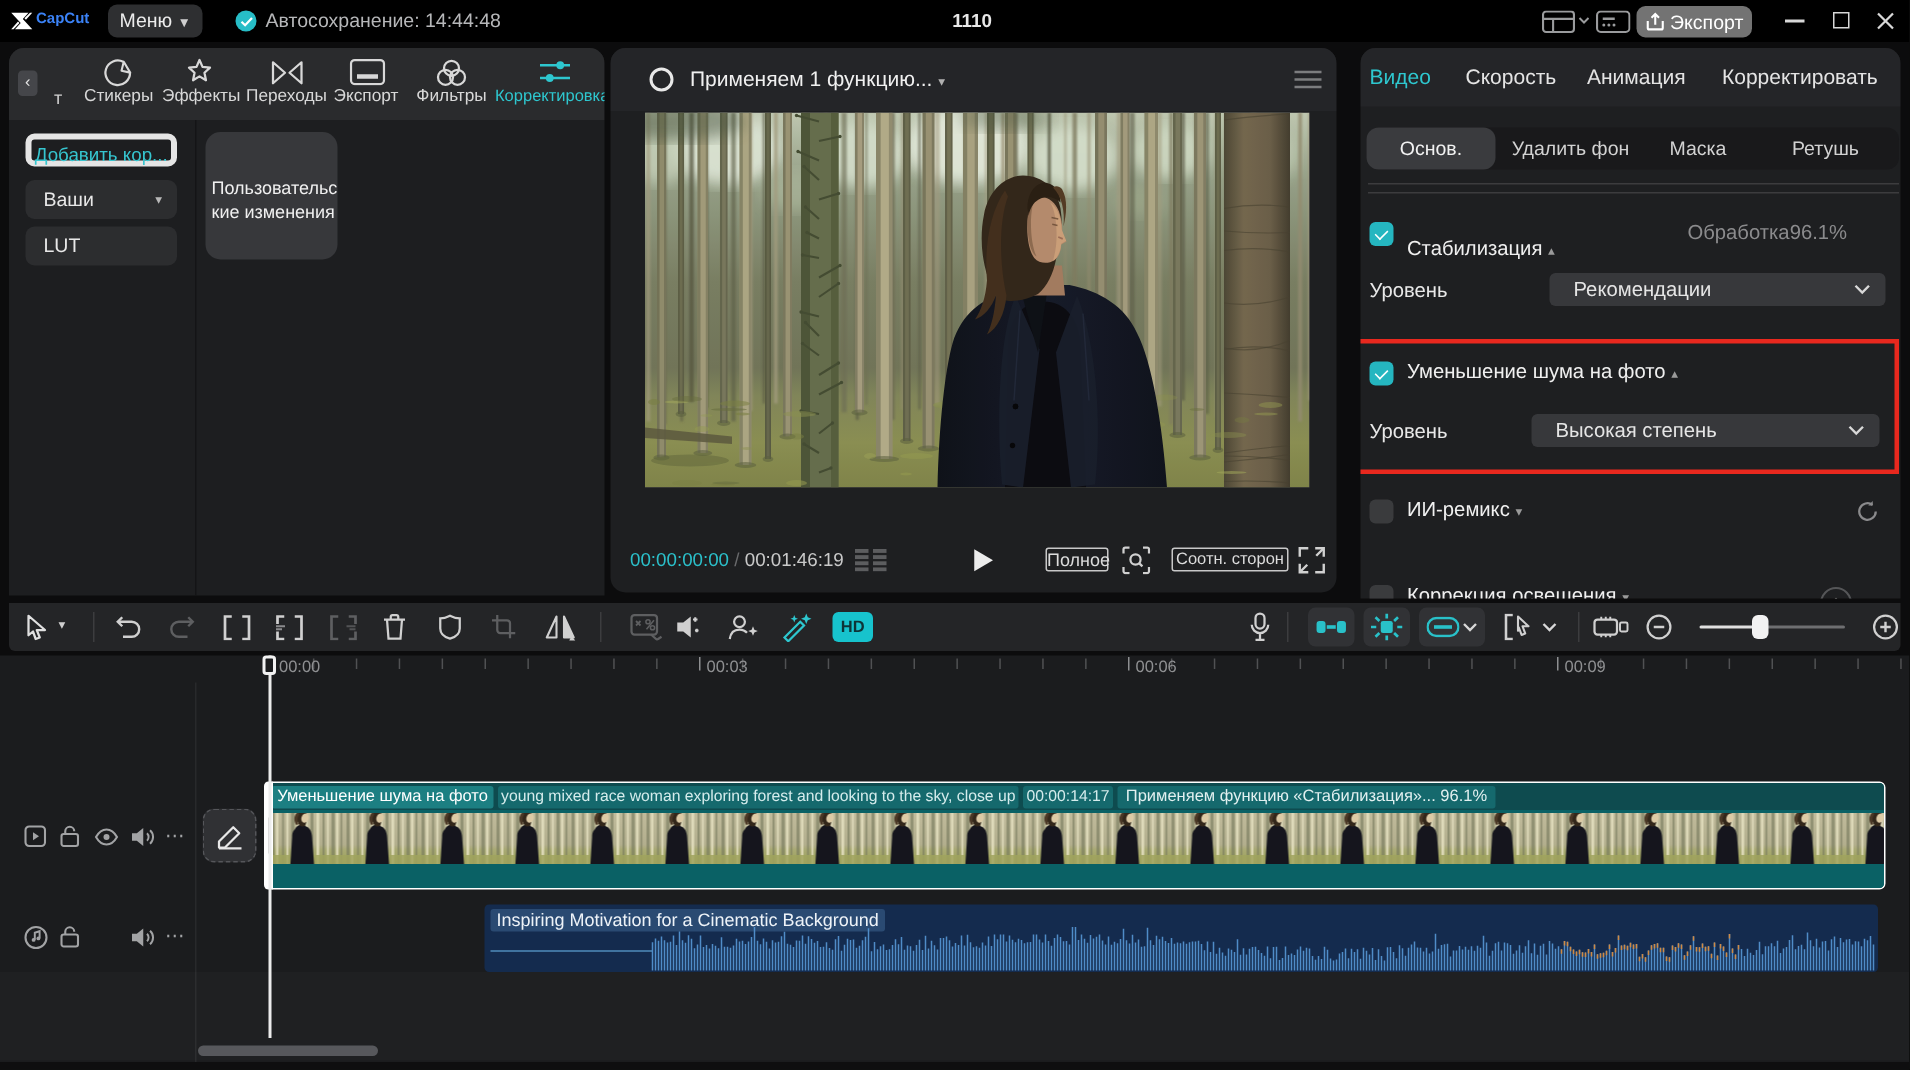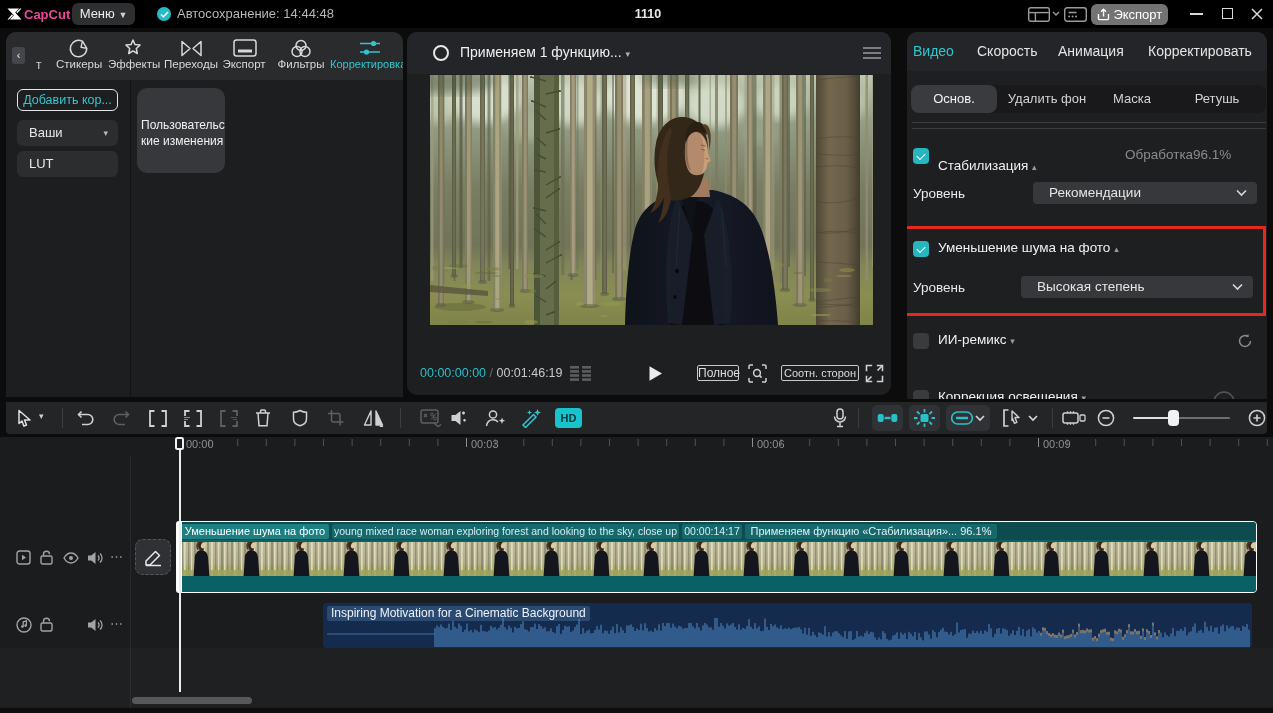--- a/index.html
+++ b/index.html
@@ -30,21 +30,21 @@
 .cb.on:after{content:"";position:absolute;left:4px;top:4.5px;width:7px;height:4px;border-left:1.6px solid #fff;border-bottom:1.6px solid #fff;transform:rotate(-45deg);}
 </style></head>
 <body>
 <div id="app">
   <div id="titlebar" class="abs">
     <svg class="abs" style="left:7px;top:8px;" width="15" height="12" viewBox="0 0 15 12">
         <path d="M0.5 0.5h11.5L8.2 4.6 14.5 11.5H3L6.8 7.3z" fill="#fff"></path>
         <path d="M13 0.5h1.5L10.3 5.2l-1-1.1z" fill="#fff"></path>
         <path d="M0.5 11.5 5 6.3l1 1.1-4 4.1z" fill="#fff"></path>
       </svg>
-    <div class="abs" style="left:24px;top:7px;color:#ec4899;font-size:13px;font-weight:bold;">CapCut</div>
+    <div class="abs" style="left:24px;top:7px;color:#3b82f6;font-size:10px;font-weight:bold;">CapCut</div>
     <div class="menu-btn abs">Меню <span style="font-size:9px;color:#cfcfcf;">▼</span></div>
     <div class="abs" style="left:157px;top:7px;width:14px;height:14px;border-radius:50%;background:#27bdc7;"></div>
     <svg class="abs" style="left:160px;top:10.5px;" width="9" height="7" viewBox="0 0 9 7">
         <path d="M1 3.5 3.4 5.8 8 1" stroke="#fff" stroke-width="1.5" fill="none"></path>
       </svg>
     <div class="autosave-txt abs">Автосохранение: 14:44:48</div>
     <div class="doc-title abs">1110</div>
     <svg class="abs" style="left:1028px;top:7px;" width="22" height="15" viewBox="0 0 22 15">
         <rect x="0.7" y="0.7" width="20.6" height="13.6" rx="2" stroke="#9a9b9d" stroke-width="1.4" fill="none"></rect>
         <line x1="1.2" y1="5.6" x2="20.8" y2="5.6" stroke="#9a9b9d" stroke-width="1.4"></line>
@@ -101,21 +101,21 @@
       <div class="icon-lbl" style="left:267px;top:26px;width:56px;">Фильтры</div>
       <svg class="abs" style="left:353px;top:7px;" width="22" height="18" viewBox="0 0 22 18">
           <line x1="1" y1="4.5" x2="21" y2="4.5" stroke="#2ec7cf" stroke-width="1.6"></line>
           <line x1="1" y1="13" x2="21" y2="13" stroke="#2ec7cf" stroke-width="1.6"></line>
           <circle cx="14.5" cy="4.5" r="2.6" fill="#2ec7cf"></circle>
           <circle cx="7.5" cy="13" r="2.6" fill="#2ec7cf"></circle>
         </svg>
       <div class="icon-lbl" style="left:324px;top:26px;width:72px;color:#2ec7cf;font-size:11px;">Корректировка</div>
     </div>
     <div class="abs" style="left:124px;top:48px;width:1px;height:317px;background:#141416;"></div>
-    <div class="abs" style="left:11px;top:57px;width:101px;height:22px;border:1px solid #e5e5e5;border-radius:6px;color:#36c5cf;font-size:12.5px;line-height:20px;text-align:center;">Добавить кор...</div>
+    <div class="abs" style="left:11px;top:57px;width:101px;height:22px;border:4px solid #e5e5e5;border-radius:6px;color:#36c5cf;font-size:12.5px;line-height:20px;text-align:center;">Добавить кор...</div>
     <div class="abs" style="left:11px;top:88px;width:101px;height:26px;background:#2c2d2f;border-radius:6px;color:#e8e8e8;font-size:13px;line-height:26px;"><span style="margin-left:12px;">Ваши</span><span style="position:absolute;right:10px;font-size:9px;color:#b8b8b8;">▾</span></div>
     <div class="abs" style="left:11px;top:119px;width:101px;height:26px;background:#2c2d2f;border-radius:6px;color:#e8e8e8;font-size:13px;line-height:26px;"><span style="margin-left:12px;">LUT</span></div>
     <div class="abs" style="left:131px;top:56px;width:88px;height:85px;background:#37383b;border-radius:10px;color:#f0f0f0;font-size:12px;line-height:16px;padding:29px 0 0 4px;">Пользовательс<br>кие изменения</div>
   </div>
   <div id="previewpanel" class="abs">
     <div id="prevhead" class="abs">
       <div class="abs" style="left:26px;top:13px;width:16px;height:16px;border:2px solid #e8e8e8;border-radius:50%;"></div>
       <div class="abs" style="left:53px;top:12px;color:#f0f0f0;font-size:14px;">Применяем 1 функцию... <span style="font-size:9px;color:#b0b0b0;">▾</span></div>
       <svg class="abs" style="left:455px;top:14px;" width="20" height="14" viewBox="0 0 20 14">
           <path d="M1 2h18M1 7h18M1 12h18" stroke="#7c7d7f" stroke-width="1.8"></path>

